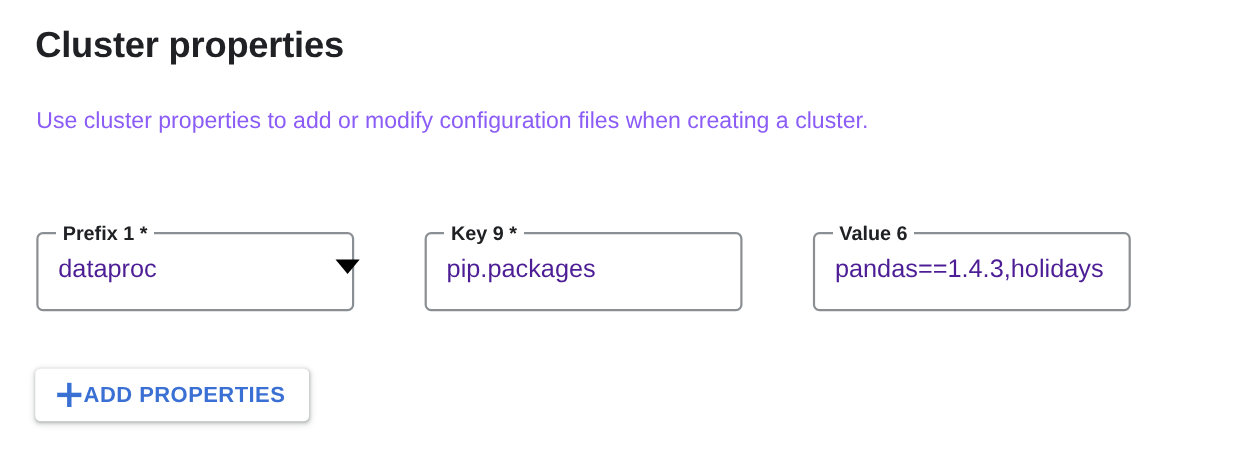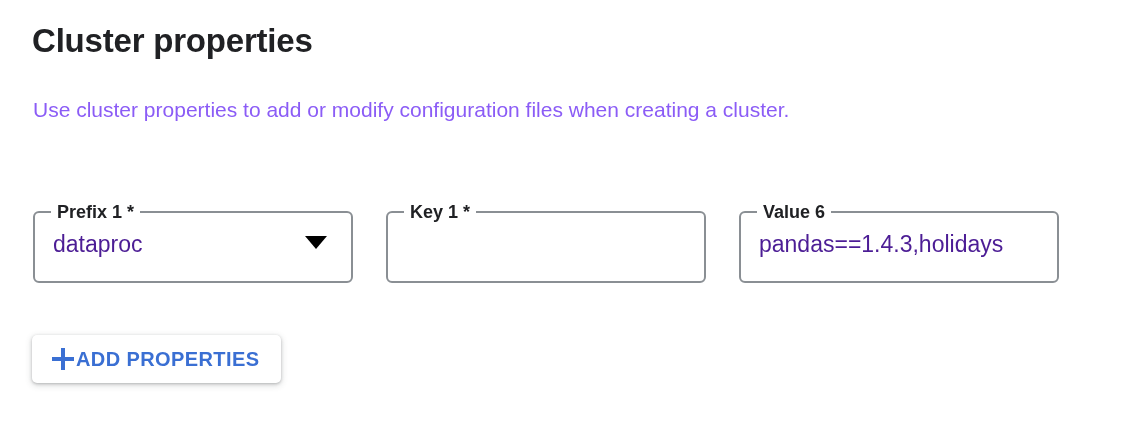--- a/index.html
+++ b/index.html
@@ -62,21 +62,21 @@
     width: 316px;
     height: 80px;
     box-sizing: border-box;
   }
 
   
   .field-outline {
     position: absolute;
     left: 0;
     top: 0;
-    width: 320px;
+    width: 289px;
     height: 80px;
     margin: 0;
     padding: 0;
     box-sizing: border-box;
     border: 2px solid #8a8f94;
     border-radius: 6px;
     background: transparent;
     pointer-events: none;
   }
 
@@ -190,22 +190,23 @@
     <div class="field field--select">
       <fieldset class="field-outline">
         <legend>Prefix 1 *</legend>
       </fieldset>
       <div class="field-value">dataproc</div>
       <div class="select-caret"></div>
     </div>
 
     <div class="field">
       <fieldset class="field-outline">
-        <legend>Key 1 *</legend>
+        <legend>Key 9 *</legend>
       </fieldset>
+      <div class="field-value">pip.packages</div>
     </div>
 
     <div class="field">
       <fieldset class="field-outline">
         <legend>Value 6</legend>
       </fieldset>
       <div class="field-value">pandas==1.4.3,holidays</div>
     </div>
 
   </div>

